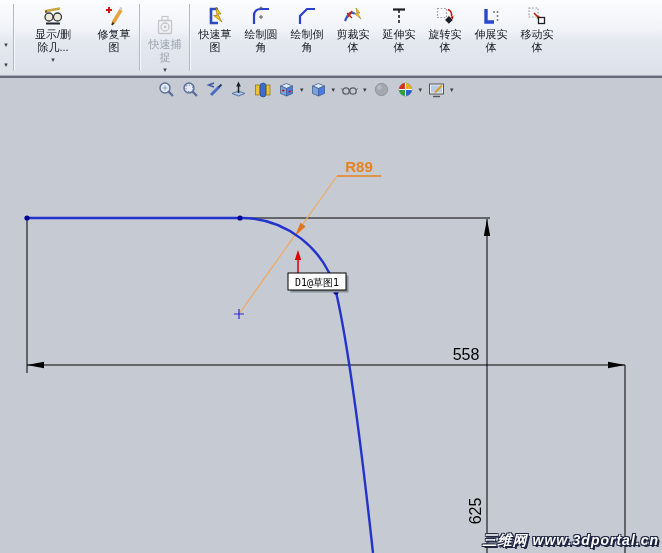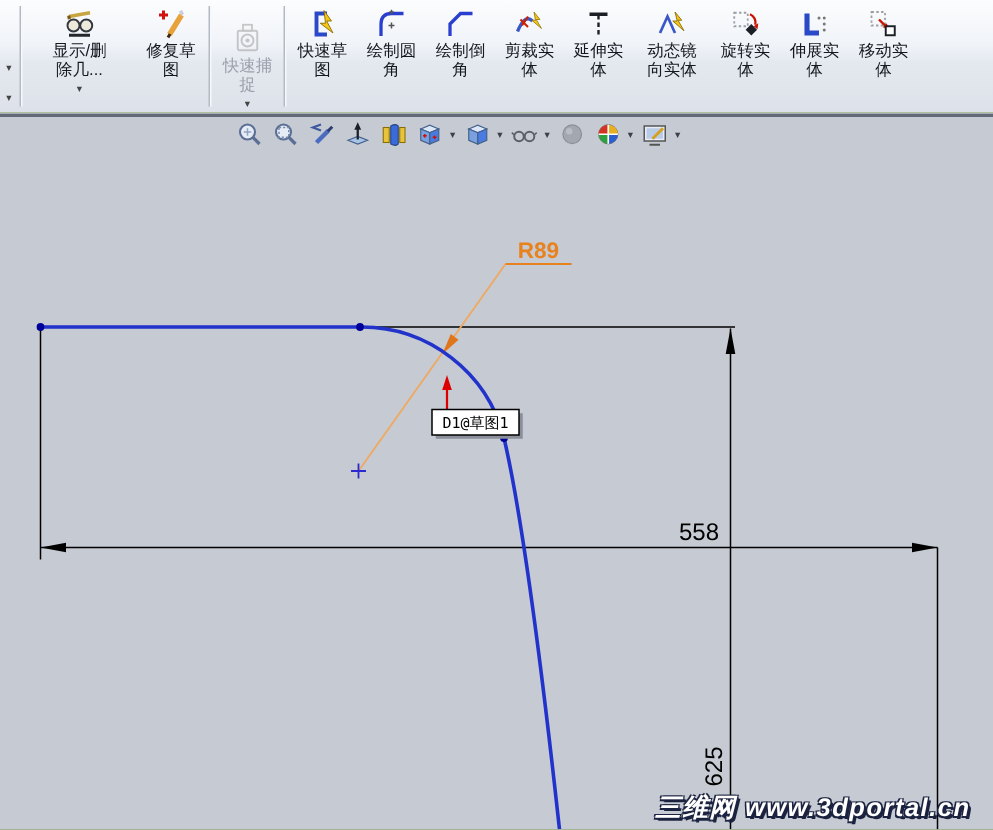--- a/index.html
+++ b/index.html
@@ -30,21 +30,21 @@
   .vb-btn{display:flex;align-items:center;padding:1px;cursor:pointer;}
   .vb-caret{font-size:7px;color:#3c4148;margin:0 1px 0 0;cursor:pointer;}
 
   
   .viewport{position:absolute;top:78px;left:0;width:662px;height:475px;background:#c6cad2;}
   .sketch{position:absolute;top:0;left:0;}
   .dim-text{font-family:"Liberation Sans",sans-serif;font-size:16px;fill:#000;}
   .radius-text{font-family:"Liberation Sans",sans-serif;font-size:15px;font-weight:bold;fill:#e8821e;}
   .tag-text{font-family:"DejaVu Sans Mono","Liberation Mono",monospace;font-size:10px;fill:#000;}
 
-  .watermark{position:absolute;right:15px;bottom:3px;font-size:17px;font-style:italic;
+  .watermark{position:absolute;right:3px;bottom:3px;font-size:14px;font-style:italic;
     font-weight:bold;letter-spacing:1px;color:#fff;white-space:nowrap;
     text-shadow:1px 1px 0 #1c2340,-1px -1px 0 #1c2340,1px -1px 0 #1c2340,-1px 1px 0 #1c2340,2px 2px 0 #1c2340;}
 </style>
 </head>
 <body>
 
 <div class="page">
 
   <div class="toolbar">
 
@@ -150,30 +150,20 @@
       <span class="ic">
         <svg width="22" height="22" viewBox="0 0 22 22">
           <line x1="5" y1="4.5" x2="17" y2="4.5" stroke="#1c2026" stroke-width="2.2"></line>
           <line x1="11" y1="5" x2="11" y2="18" stroke="#1c2026" stroke-width="1.6" stroke-dasharray="3,2"></line>
         </svg>
       </span>
       <span>延伸实</span>
       <span>体</span>
     </button>
 
-    <button class="tb-btn w3">
-      <span class="ic">
-        <svg width="22" height="22" viewBox="0 0 22 22">
-          <path d="M3,17 L8,6 L13,17" fill="none" stroke="#3a57c8" stroke-width="1.8"></path>
-          <polygon points="13,3 17.5,8.5 15,8.5 19,15.5 11.5,9 14.5,9" fill="#f5c518" stroke="#8a6d00" stroke-width="0.6"></polygon>
-        </svg>
-      </span>
-      <span>动态镜</span>
-      <span>向实体</span>
-    </button>
 
     <button class="tb-btn">
       <span class="ic">
         <svg width="22" height="22" viewBox="0 0 22 22">
           <rect x="3.5" y="3.5" width="9" height="9" fill="none" stroke="#9aa0a8" stroke-width="1.2" stroke-dasharray="1.6,1.6"></rect>
           <path d="M14,4.5 a6,6 0 0 1 3.5,7" fill="none" stroke="#cc1100" stroke-width="1.6"></path>
           <polygon points="16.5,12.5 19.5,10.5 19,14.5" fill="#cc1100"></polygon>
           <rect x="12.2" y="12.2" width="5.4" height="5.4" transform="rotate(45 14.9 14.9)" fill="#1c2026"></rect>
         </svg>
       </span>

